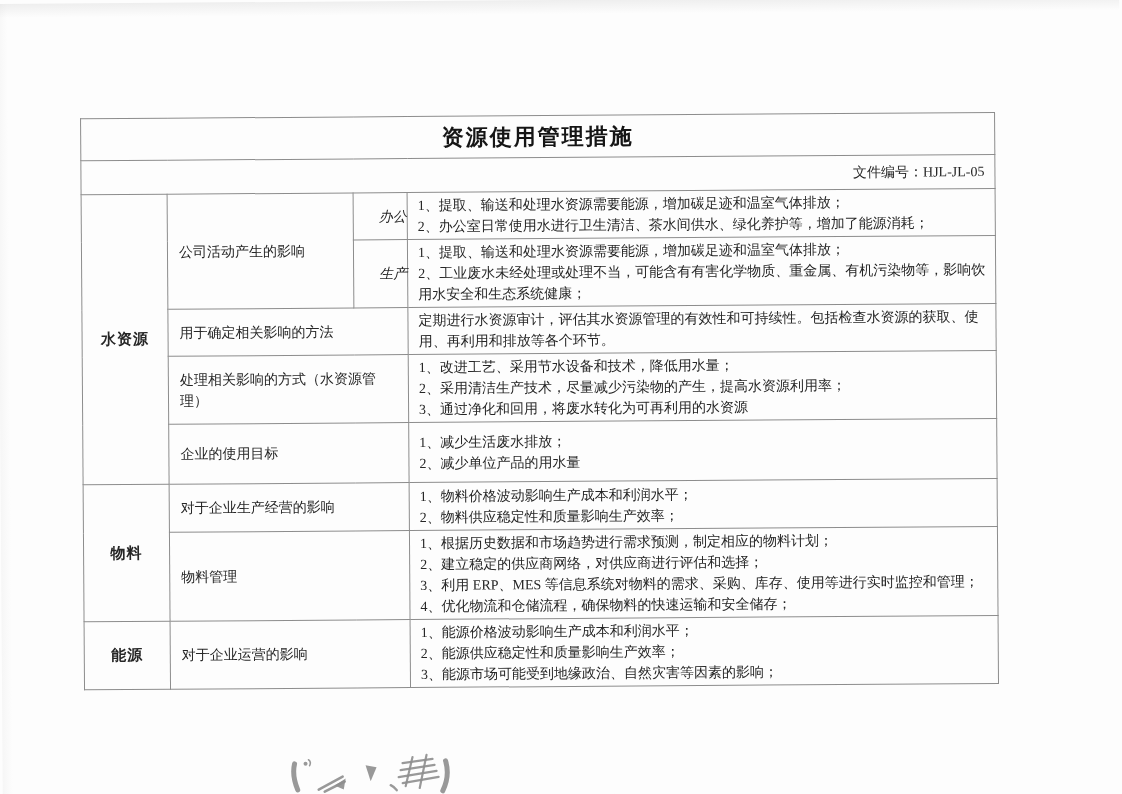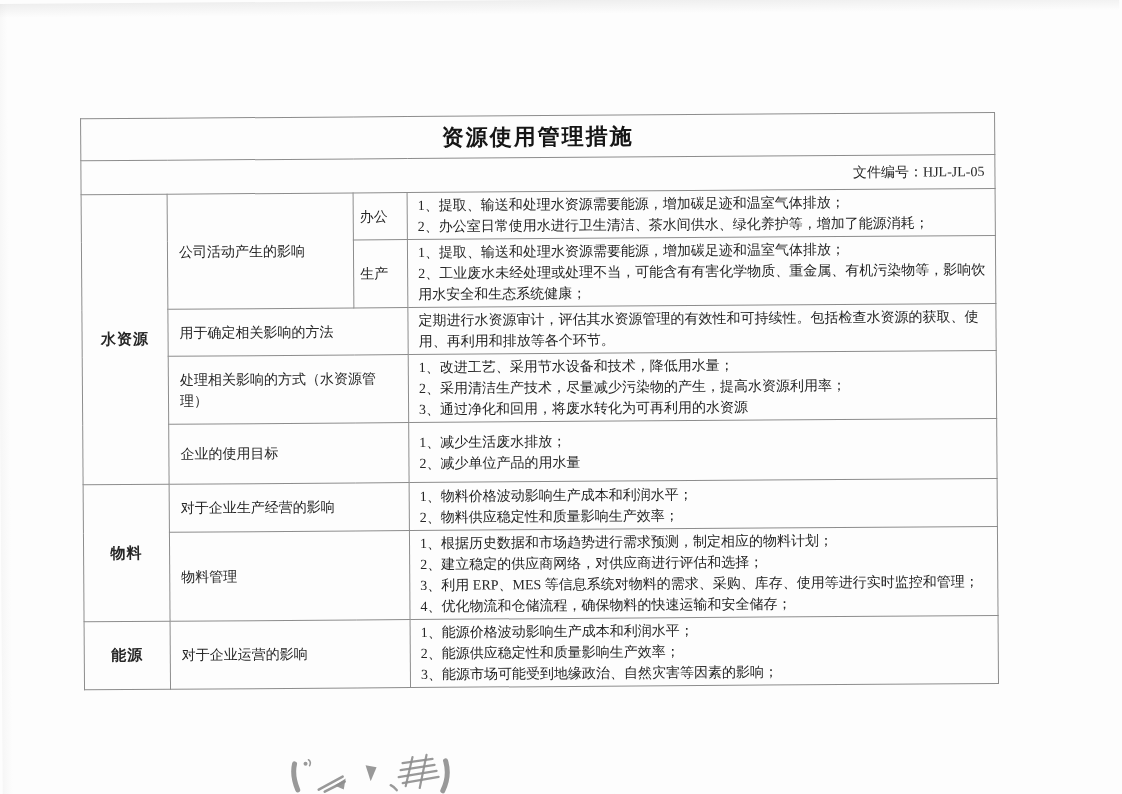--- a/index.html
+++ b/index.html
@@ -58,22 +58,23 @@
   td.category-cell {
     text-align: center;
     font-weight: bold;
     font-size: 15px;
     letter-spacing: 1px;
   }
   td.label-cell {
     padding-left: 11px;
   }
   td.sub-cell {
-    text-align: left;
-    padding: 2px 6px;
+    text-align: right;
+    padding: 2px 0;
+    font-style: italic;
   }
   td.content-cell {
     white-space: pre-line;
     padding-left: 10px;
     padding-right: 6px;
   }
   .handwriting {
     position: absolute;
     left: 270px;
     top: 748px;

